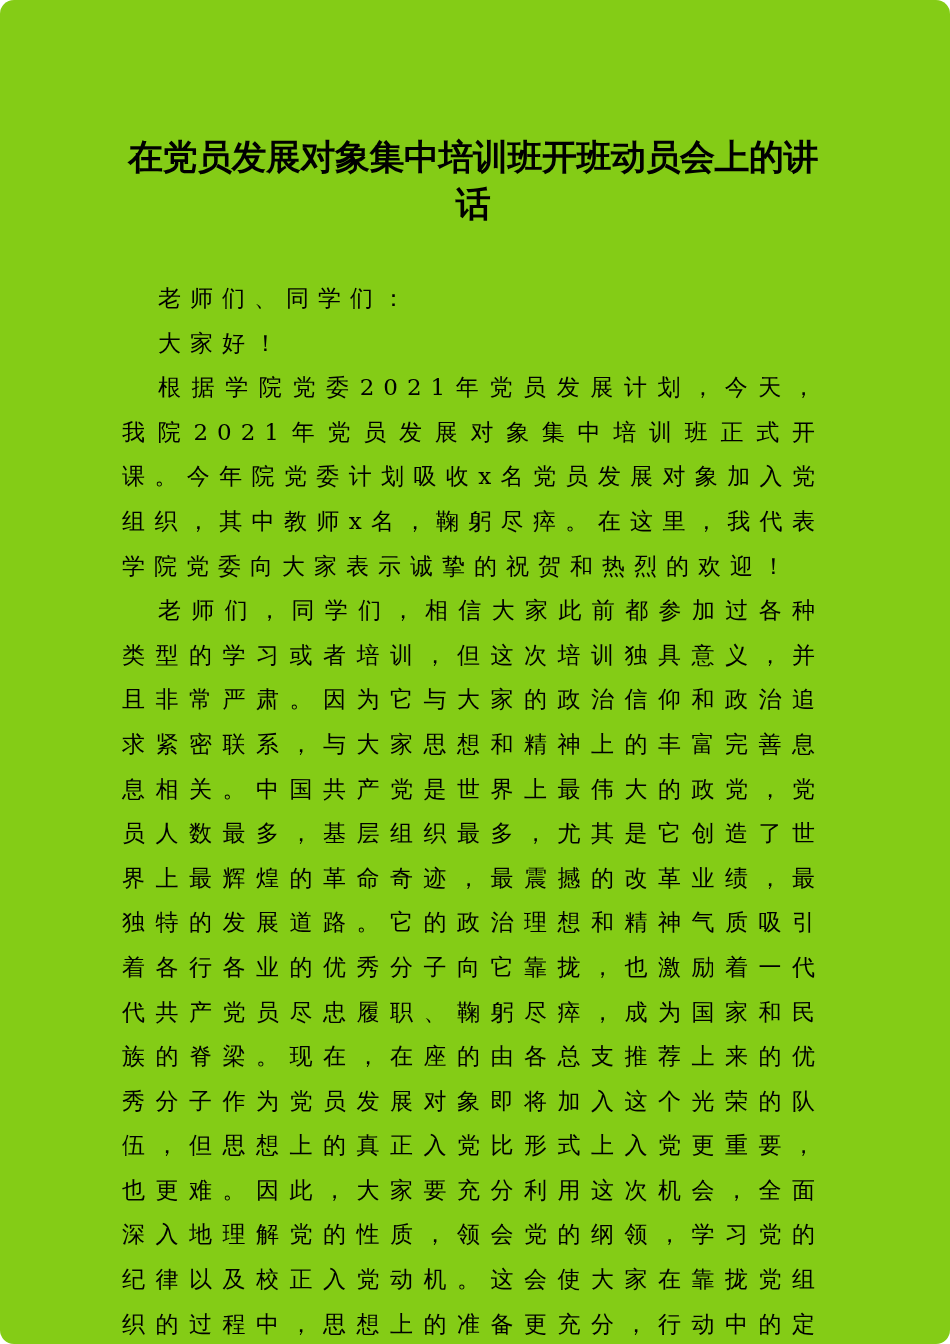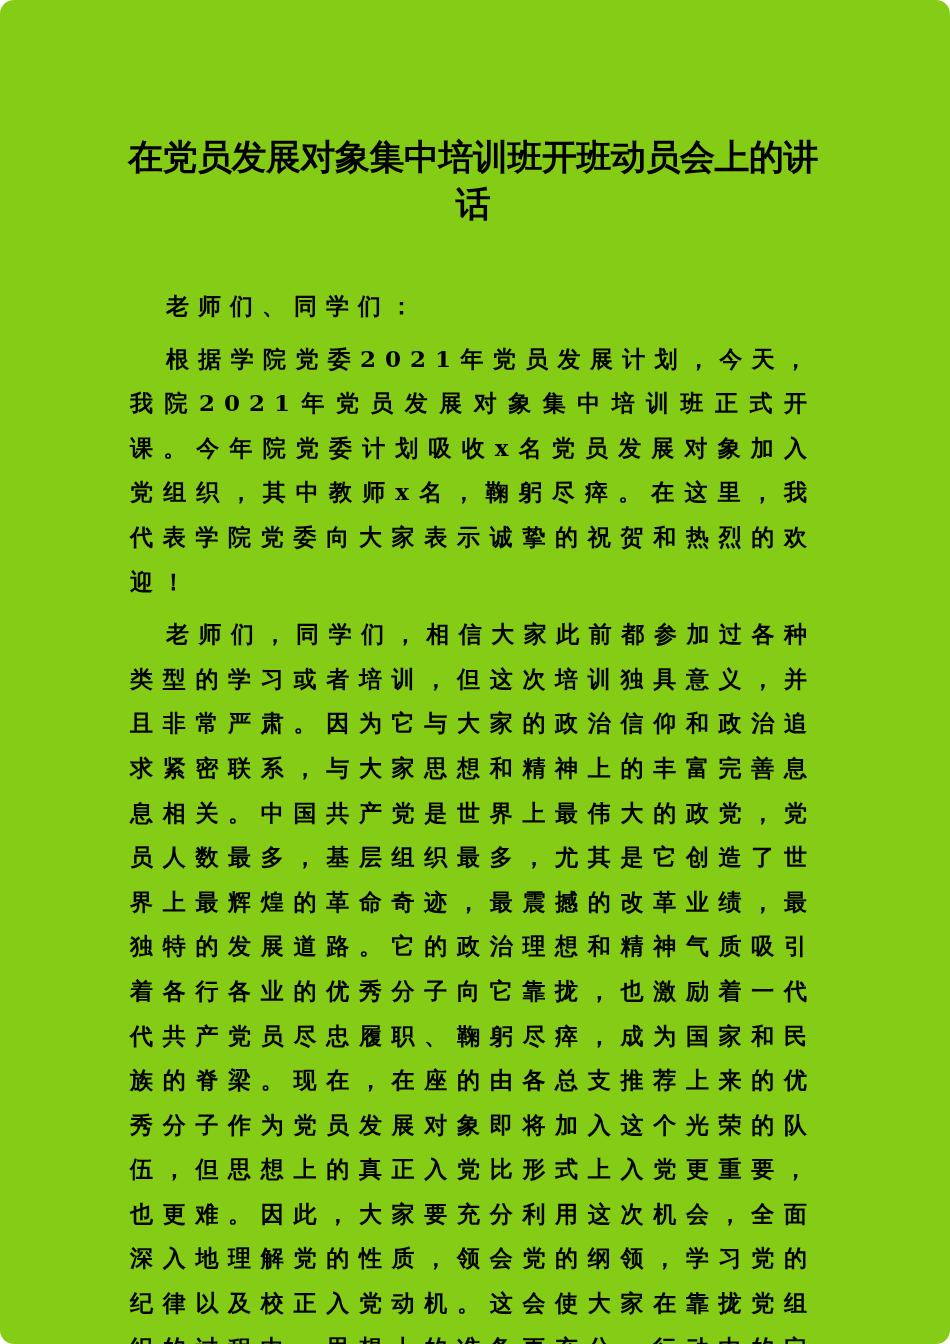--- a/index.html
+++ b/index.html
@@ -40,33 +40,33 @@
     position: absolute;
     left: 122px;
     top: 276px;
     width: 702px;
     font-family: "DejaVu Serif", "Liberation Serif", serif;
     font-size: 23px;
     line-height: 44.6px;
     letter-spacing: 9px;
   }
   .body-text p {
-    margin: 8px;
+    margin: 0;
     text-align: justify;
     text-align-last: left;
-    font-weight: bold;
   }
   .body-text p.indent {
     text-indent: 36px;
   }
 </style>
 </head>
 <body>
 
 <div class="page">
   <h1 class="title">在党员发展对象集中培训班开班动员会上的讲话</h1>
 
   <div class="body-text">
     <p class="indent">老师们、同学们：</p>
+    <p class="indent">大家好！</p>
     <p class="indent">根据学院党委2021年党员发展计划，今天，我院2021年党员发展对象集中培训班正式开课。今年院党委计划吸收x名党员发展对象加入党组织，其中教师x名，鞠躬尽瘁。在这里，我代表学院党委向大家表示诚挚的祝贺和热烈的欢迎！</p>
     <p class="indent">老师们，同学们，相信大家此前都参加过各种类型的学习或者培训，但这次培训独具意义，并且非常严肃。因为它与大家的政治信仰和政治追求紧密联系，与大家思想和精神上的丰富完善息息相关。中国共产党是世界上最伟大的政党，党员人数最多，基层组织最多，尤其是它创造了世界上最辉煌的革命奇迹，最震撼的改革业绩，最独特的发展道路。它的政治理想和精神气质吸引着各行各业的优秀分子向它靠拢，也激励着一代代共产党员尽忠履职、鞠躬尽瘁，成为国家和民族的脊梁。现在，在座的由各总支推荐上来的优秀分子作为党员发展对象即将加入这个光荣的队伍，但思想上的真正入党比形式上入党更重要，也更难。因此，大家要充分利用这次机会，全面深入地理解党的性质，领会党的纲领，学习党的纪律以及校正入党动机。这会使大家在靠拢党组织的过程中，思想上的准备更充分，行动中的定位更准确，前进时的方向更清晰。</p>
   </div>
 </div>
 
 </body></html>

